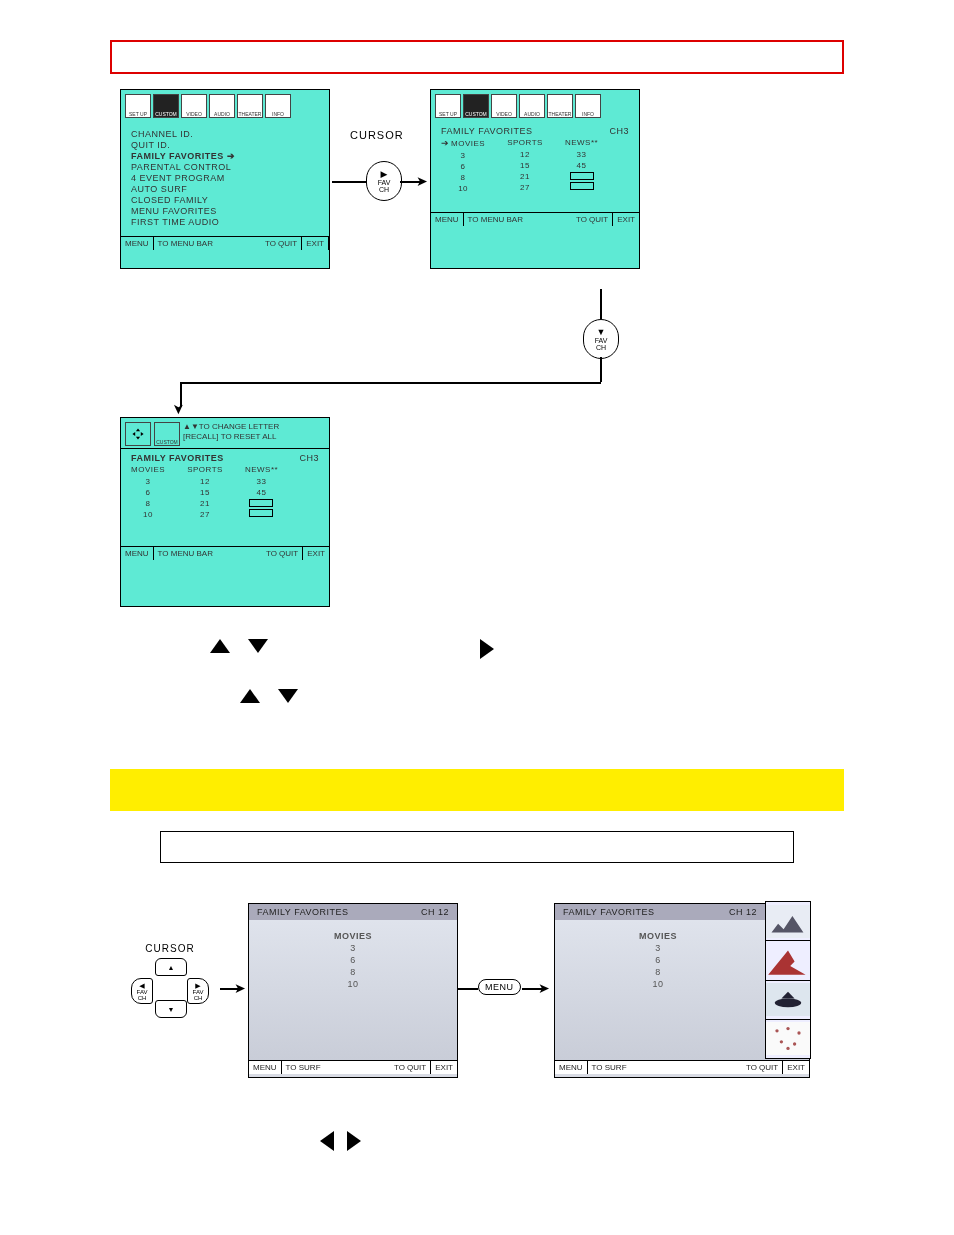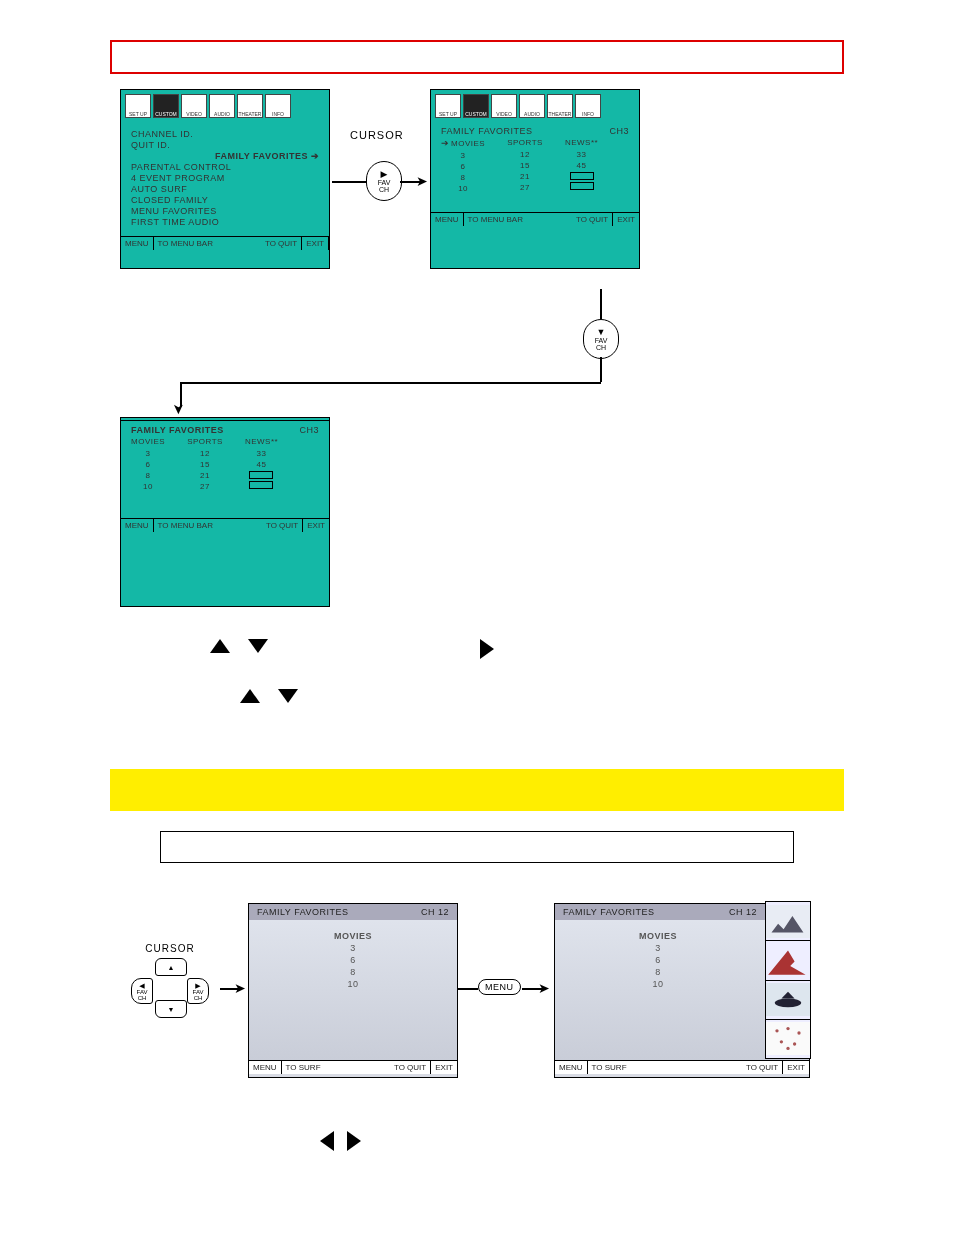--- a/index.html
+++ b/index.html
@@ -27,21 +27,21 @@
 
   
   .row1 {
     position: relative;
     height: 200px;
     margin-left: 60px;
   }
   .screen {
     position: absolute;
     border: 1.5px solid #000;
-    background: #14b8a6;
+    background: #5eead4;
     font-size: 9px;
     color: #333;
     box-sizing: border-box;
   }
   .screen .iconbar {
     display: flex;
     gap: 2px;
     padding: 4px;
   }
   .screen .iconbar .ibox {
@@ -54,21 +54,21 @@
     flex-direction: column;
     justify-content: flex-end;
     background: #fff;
     position: relative;
   }
   .screen .iconbar .ibox.dark { background:#222; color:#fff; }
   .screen .body {
     padding: 6px 10px 8px 10px;
   }
   .screen .body .mline { margin:1px 0; letter-spacing:0.5px; }
-  .screen .body .mline.bold { font-weight:bold;text-align:right; }
+  .screen .body .mline.bold { font-weight:bold; }
   .screen .footer {
     border-top:1px solid #000;
     display:flex;
     font-size:8px;
   }
   .screen .footer span {
     padding:2px 4px;
   }
   .screen .footer .sep { border-right:1px solid #000; }
 
@@ -351,20 +351,36 @@
       <span>FAV</span>
       <span>CH</span>
     </div>
 
     <div class="flow-line" style="left:480px; top:68px; width:1.5px; height:25px;"></div>
     <div class="flow-line" style="left:60px; top:93px; width:421px; height:1.5px;"></div>
     <div class="flow-line" style="left:60px; top:93px; width:1.5px; height:25px;"></div>
     <div class="flow-arrow" style="left:53px; top:112px; transform:rotate(90deg);">➤</div>
 
     <div class="screen" style="left:0; top:128px; width:210px; height:190px;">
+      <div style="display:flex; padding:4px 4px 0 4px; gap:3px; align-items:flex-start;">
+        <div class="ibox" style="width:24px;height:22px;border:1px solid #444;display:flex;align-items:center;justify-content:center;">
+          <svg viewBox="0 0 20 20">
+              <path d="M10 2l3 4h-6zM10 18l-3-4h6zM2 10l4-3v6zM18 10l-4 3v-6z" fill="#000"></path>
+            </svg>
+        </div>
+        <div class="ibox dark" style="width:24px;height:22px;border:1px solid #444;font-size:5px;text-align:center;display:flex;flex-direction:column;justify-content:flex-end;">
+            <span>CUSTOM</span>
+          </div>
+        <div style="font-size:8px; line-height:1.2;">
+          <div>
+            <span>▲▼</span><span>TO CHANGE LETTER</span>
+          </div>
+          <div>[RECALL] TO RESET ALL</div>
+        </div>
+      </div>
       <div style="border-top:1px solid #000; margin-top:2px;"></div>
       <div class="ftitle">
         <span style="font-weight:bold;">FAMILY FAVORITES</span>
         <span>CH3</span>
       </div>
       <div class="ftable">
         <div class="fcol">
           <div class="hdr">MOVIES</div>
           <div class="val">3</div>
           <div class="val">6</div>

